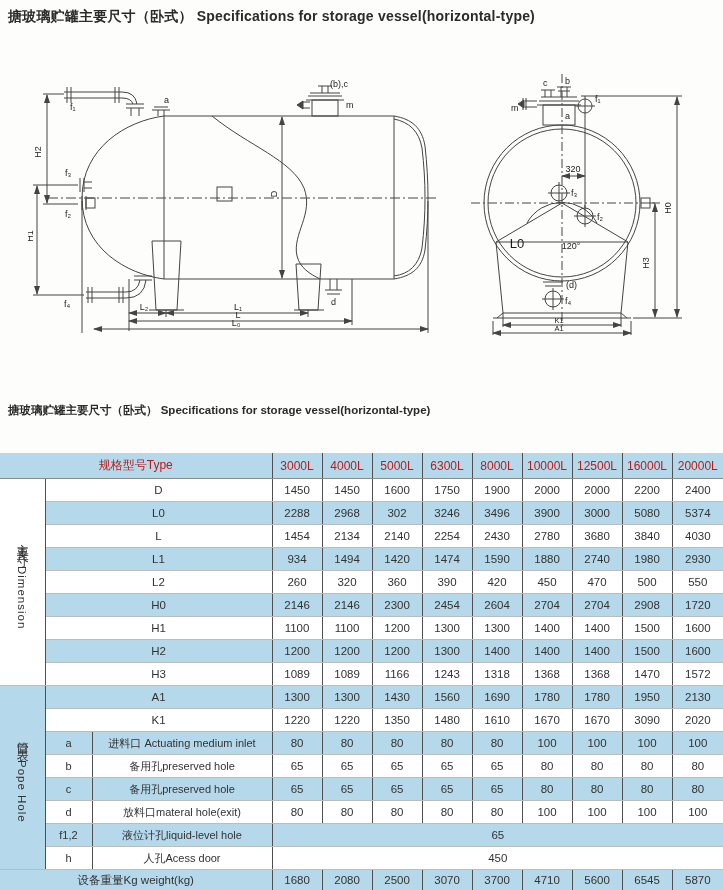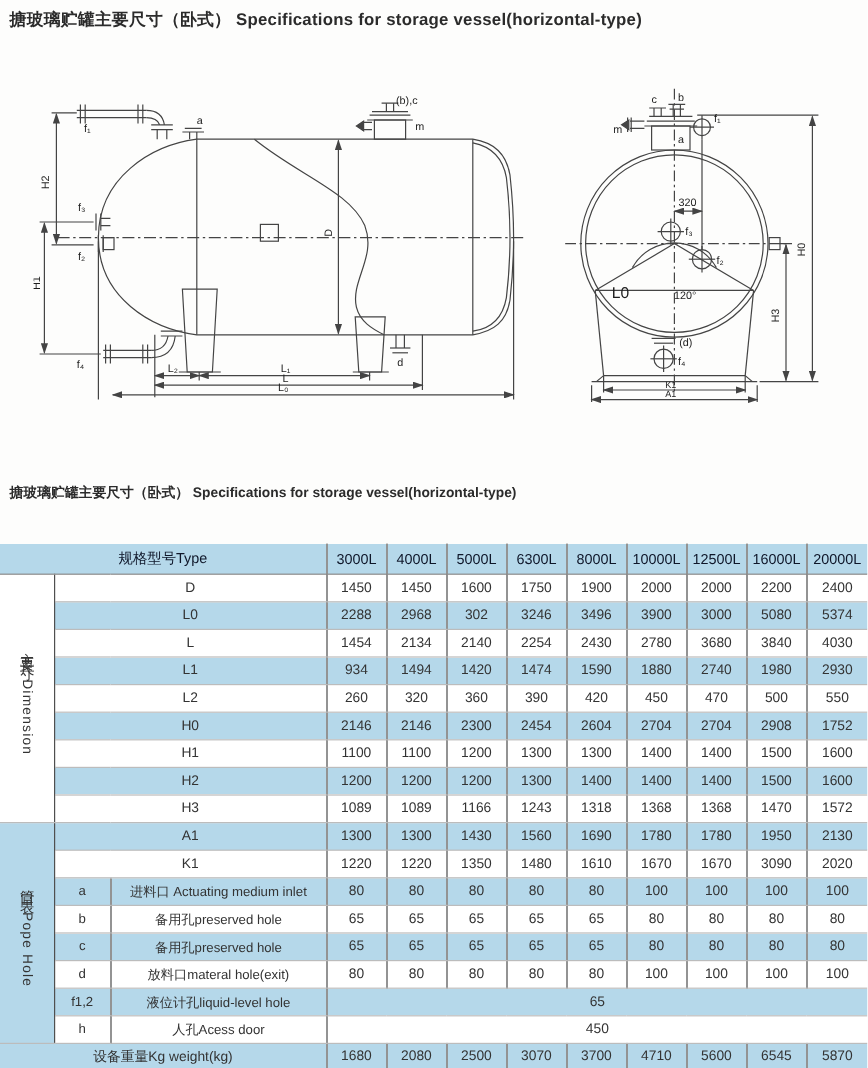--- a/index.html
+++ b/index.html
@@ -10,21 +10,21 @@
   .svgwrap{position:absolute;}
   svg text{font-family:"Liberation Sans","DejaVu Sans",sans-serif;fill:#1d1d1d;stroke:none;}
 
   .tablewrap{position:absolute;left:0;top:453px;width:723px;}
   table.spec{border-collapse:collapse;table-layout:fixed;width:723px;font-size:11.5px;color:#333;}
   table.spec td{border-right:1px solid #4f4f4f;border-bottom:1px solid #bcbcbc;
                 height:22px;padding:0;text-align:center;vertical-align:middle;overflow:hidden;white-space:nowrap;}
   table.spec td:last-child{border-right:none;}
   tr.row-blue td{background:#b5d8ea;}
   tr.row-white td{background:#ffffff;}
-  tr.header-row td{height:25px;border-bottom:1px solid #8a8a8a;font-size:12px;color:#0f172a;}
+  tr.header-row td{height:25px;border-bottom:1px solid #8a8a8a;font-size:12px;color:#b91c1c;}
   tr.weight-row td{border-top:1px solid #4f4f4f;height:20px;border-bottom:3px solid #15803d;}
   td.group-cell{background:#ffffff;border-bottom:1px solid #4f4f4f;}
   td.desc{text-align:left;padding-left:6px;font-size:11px;}
   td.letter{font-size:11px;}
   td.rowlabel{font-size:11.5px;}
   .group-inner{display:flex;flex-direction:column;align-items:center;justify-content:center;gap:16px;}
   .cn-vert{writing-mode:vertical-lr;letter-spacing:4px;font-size:12px;}
   .en-vert{writing-mode:vertical-lr;letter-spacing:1px;font-size:11.5px;color:#333;}
 </style>
 </head>
@@ -350,21 +350,21 @@
           <tr class="row-blue">
             <td class="rowlabel" colspan="2">H0</td>
             <td>2146</td>
             <td>2146</td>
             <td>2300</td>
             <td>2454</td>
             <td>2604</td>
             <td>2704</td>
             <td>2704</td>
             <td>2908</td>
-            <td>1752</td>
+            <td>1720</td>
           </tr>
           <tr class="row-white">
             <td class="rowlabel" colspan="2">H1</td>
             <td>1100</td>
             <td>1100</td>
             <td>1200</td>
             <td>1300</td>
             <td>1300</td>
             <td>1400</td>
             <td>1400</td>

